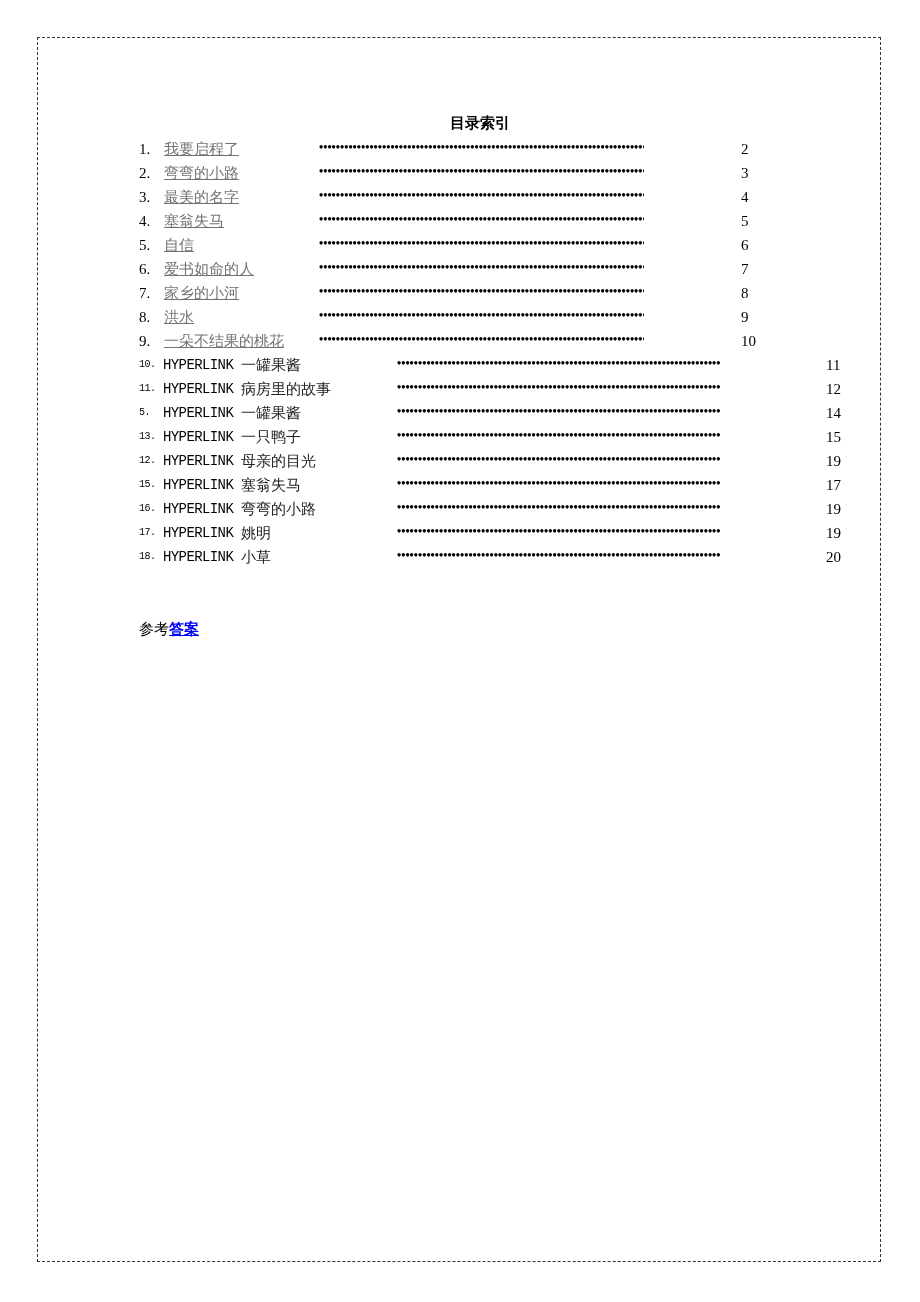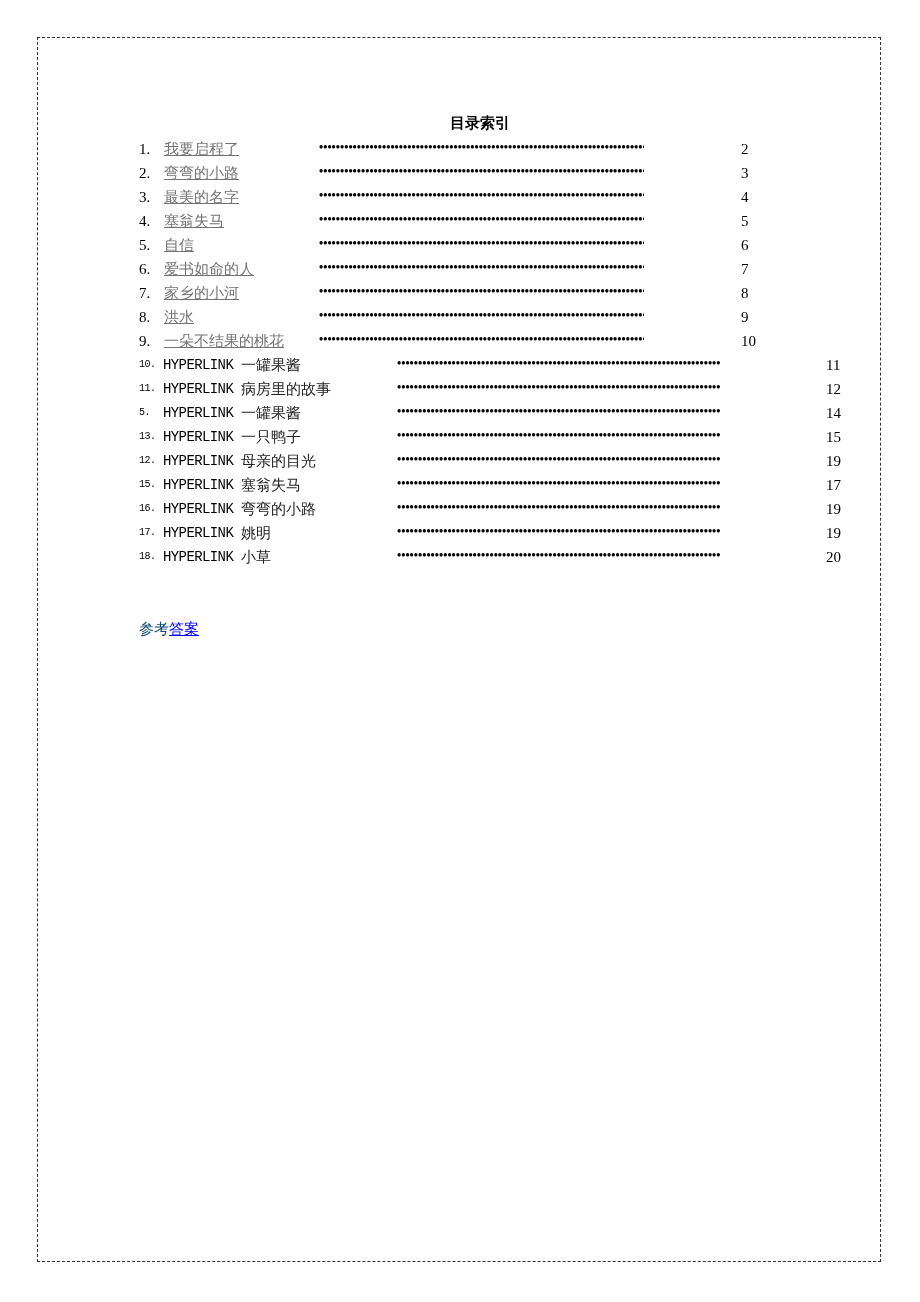--- a/index.html
+++ b/index.html
@@ -19,22 +19,22 @@
     .row.a .page { position: absolute; left: 741px; top: 0; }
     .row.b .num { left: 139px; font-family: "Liberation Mono", monospace; font-size: 10px; letter-spacing: -0.5px; }
     .row.b .hl { position: absolute; left: 163px; top: 0; font-family: "Liberation Mono", monospace;
                  font-size: 14px; letter-spacing: -0.6px; text-align: center; }
     .row.b .title { position: absolute; left: 241px; top: 0; font-family: "DejaVu Sans", sans-serif;
                     font-size: 15px; color: #222; font-weight: 300; }
     .row.b .dots { position: absolute; left: 397px; width: 324px; top: 0; overflow: hidden; white-space: nowrap;
                    font-size: 12px; font-weight: bold; line-height: 16px; }
     .row.b .page { position: absolute; left: 819px; top: 0; margin-left: 7px; }
     .ref { position: absolute; left: 139px; top: 620px; font-size: 15px; font-family: "DejaVu Sans", sans-serif; }
-    .ref .pre { color: #0c4a6e; }
-    .ref .link { color: #0000ff; text-decoration: underline; font-weight: normal; cursor: pointer; }
+    .ref .pre { color: #000000; }
+    .ref .link { color: #0000ff; text-decoration: underline; font-weight: bold; cursor: pointer; }
   </style>
 </head>
 <body>
 
 <div class="page-border"></div>
 
 <div class="toc-title"><span>目录索引</span></div>
 
 <div class="row a" style="top:139px">
   <span class="num">1.</span>

